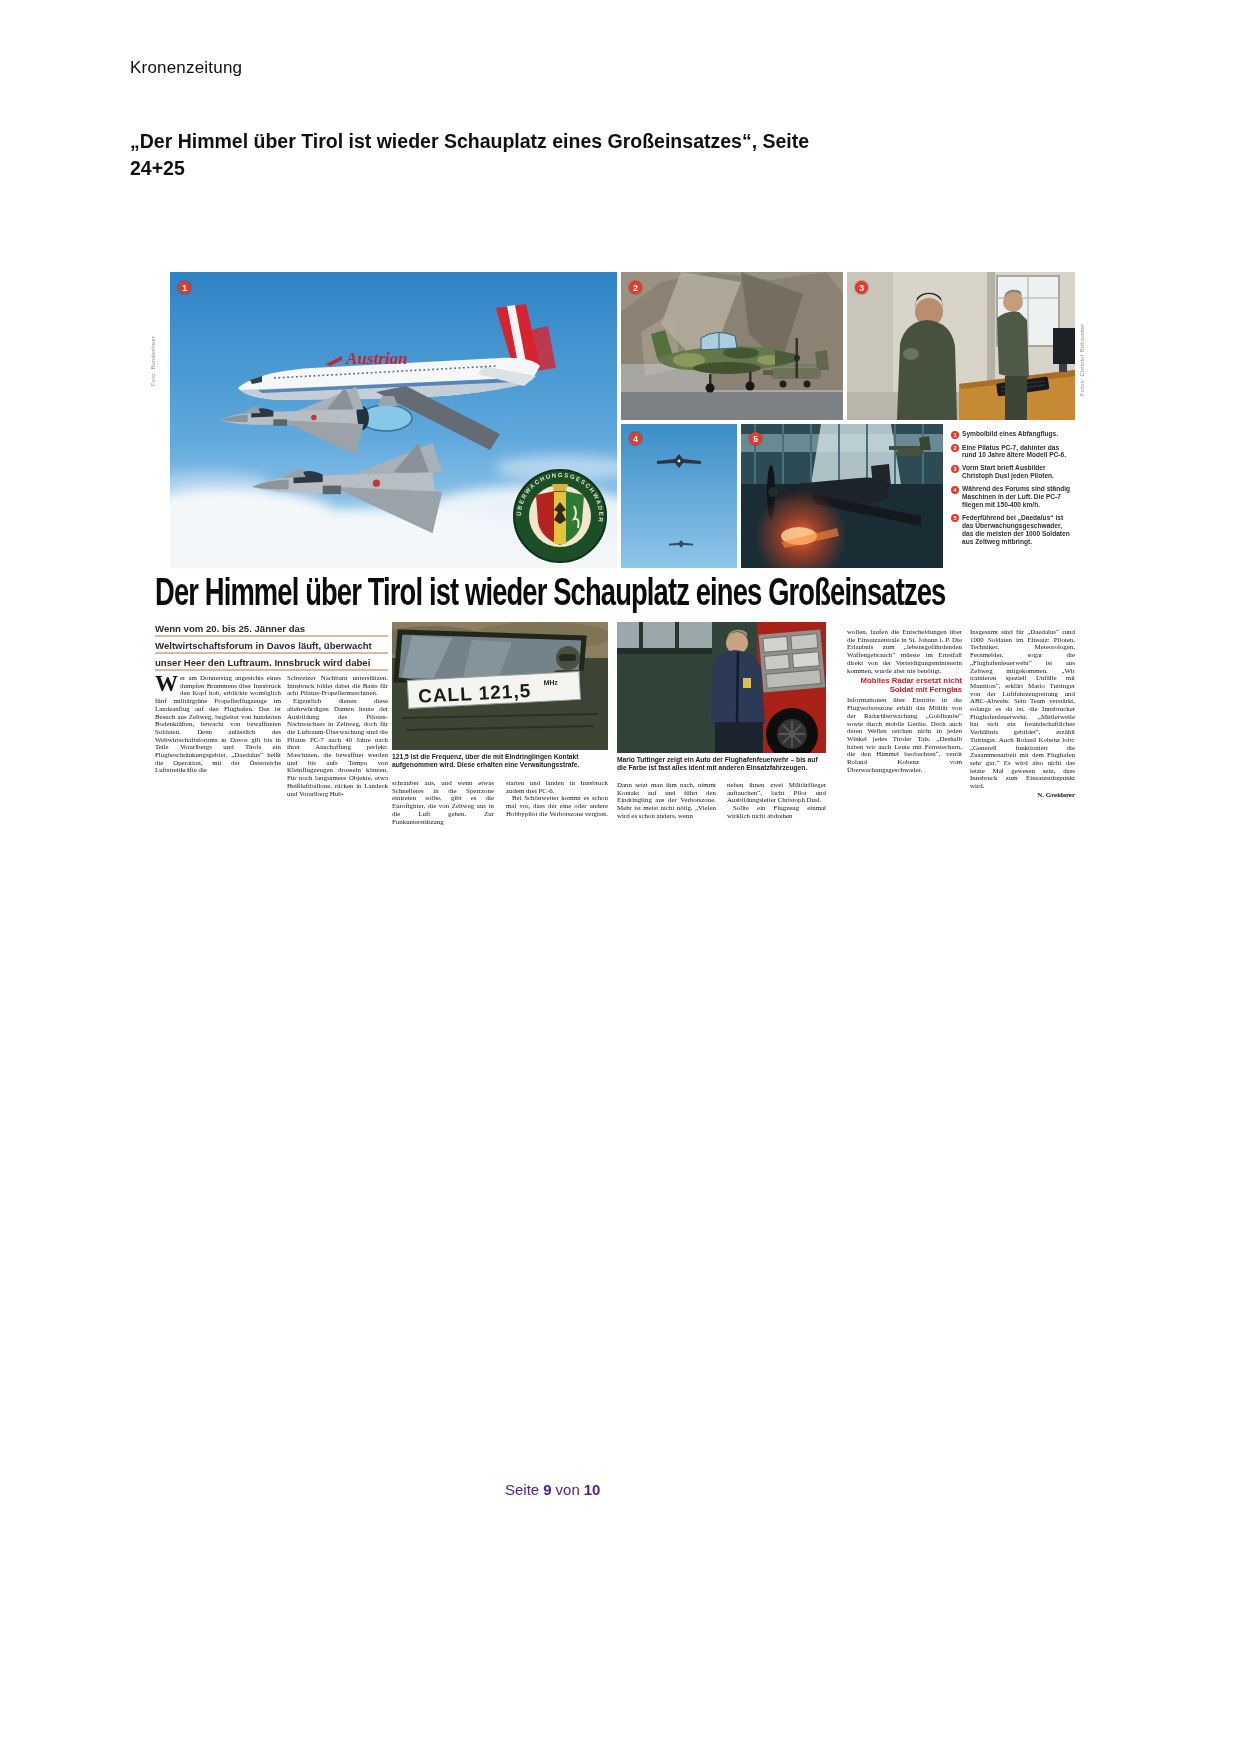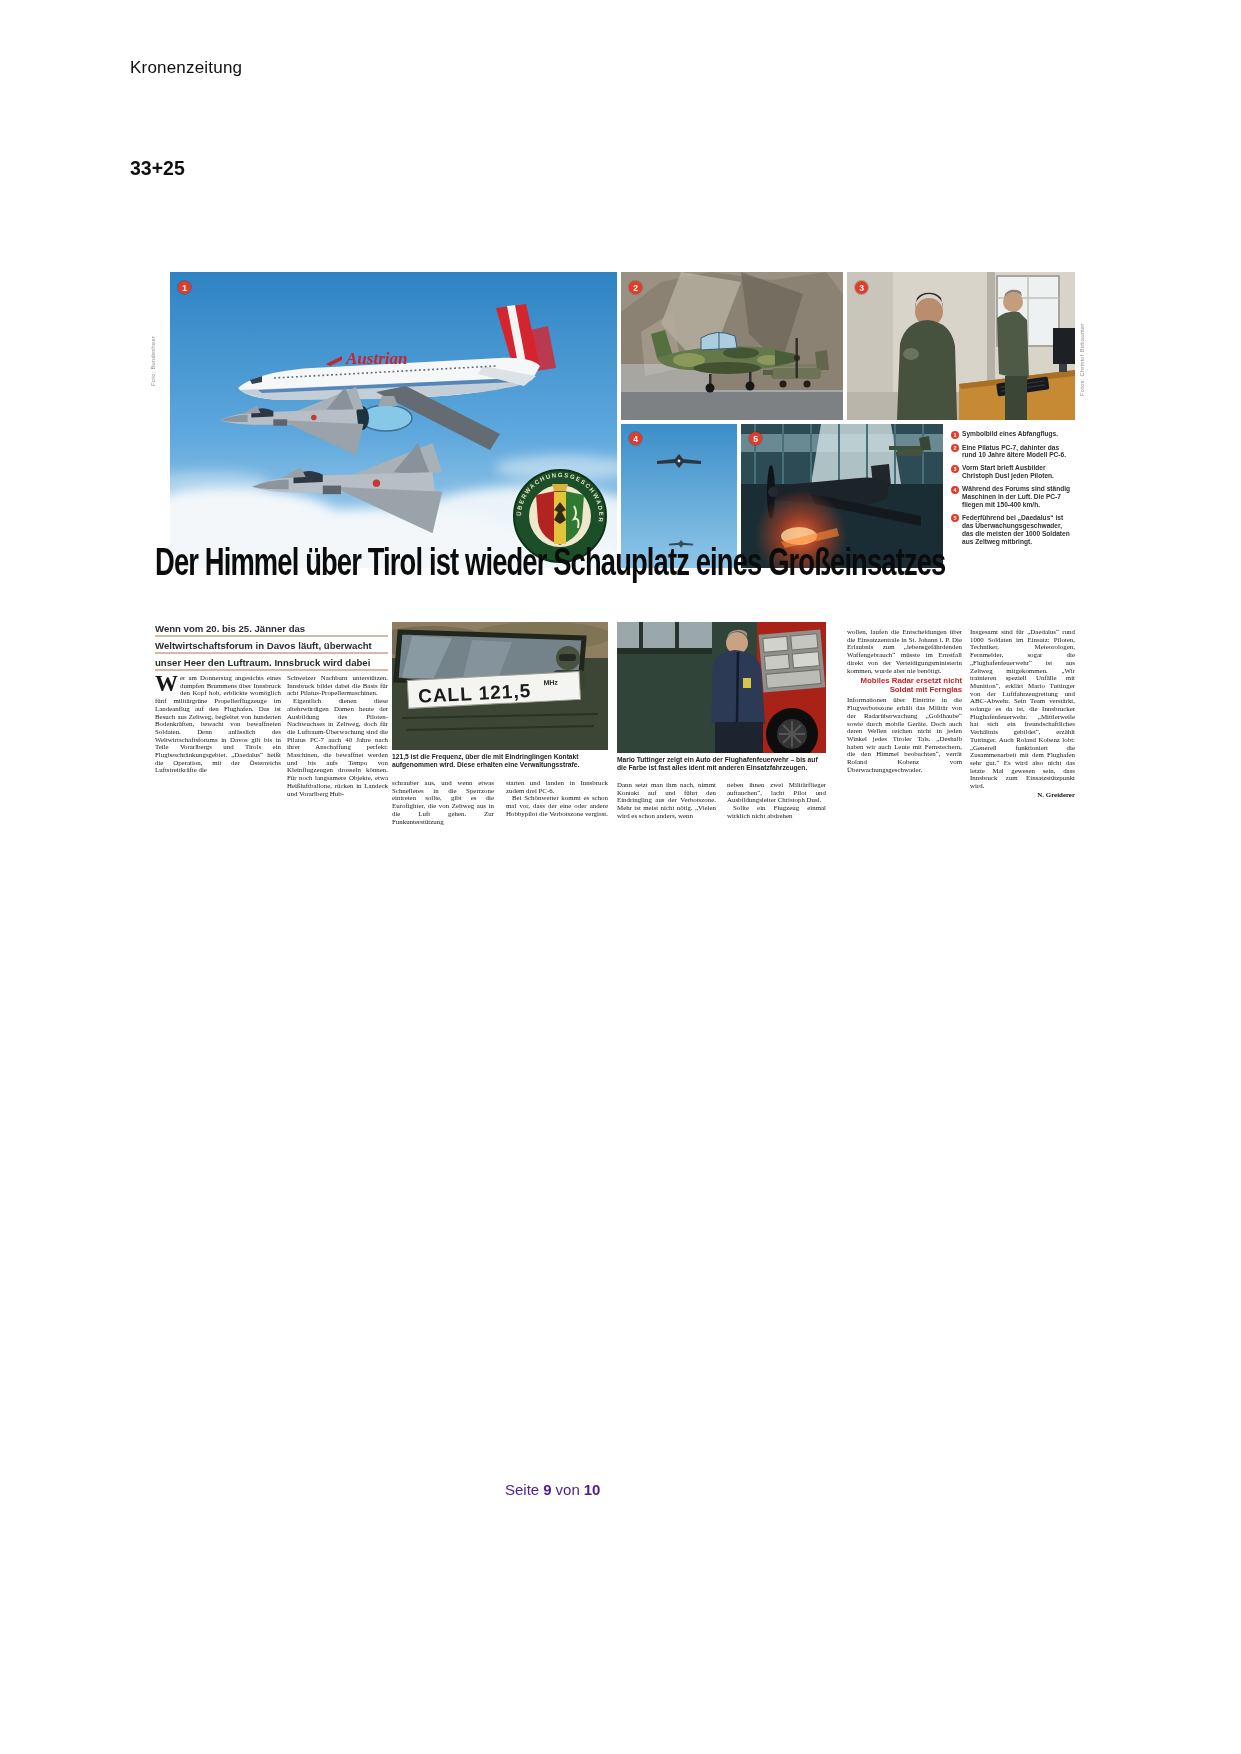--- a/index.html
+++ b/index.html
@@ -14,21 +14,21 @@
 
   .ph{position:absolute;overflow:hidden;background:#a16207;}
   .ph svg{display:block;}
 
   .badge-num{position:absolute;width:13px;height:13px;border-radius:50%;background:#e23b28;
              color:#fff;font-size:8.5px;font-weight:bold;display:flex;align-items:center;
              justify-content:center;z-index:6;box-shadow:0 0 0 1px rgba(120,20,10,.25);}
   .vcred{position:absolute;writing-mode:vertical-rl;transform:rotate(180deg);
          font-size:5.5px;color:#8a8a8a;letter-spacing:.4px;}
 
-  #headline{left:155px;top:541px;width:922px;height:44px;overflow:visible;white-space:nowrap;}
+  #headline{left:155px;top:571px;width:922px;height:44px;overflow:visible;white-space:nowrap;}
   #headline span{display:inline-block;white-space:nowrap;font-weight:bold;font-size:38px;
                  letter-spacing:-1.2px;color:#0b0b0b;transform:scaleX(.72);transform-origin:0 50%;}
 
   #standfirst{left:155px;top:620px;width:233px;height:52px;font-size:9.6px;font-weight:bold;
               color:#2d2d2d;line-height:17px;overflow:hidden;
               background:repeating-linear-gradient(to bottom,transparent 0,transparent 15.4px,#d9b9a6 15.4px,#d9b9a6 17px);}
 
   .bcol{position:absolute;font-family:"Liberation Serif",serif;font-size:6.9px;line-height:7.7px;
         text-align:justify;color:#151515;overflow:hidden;}
   .bcol p{margin:0;}
@@ -52,21 +52,22 @@
   #footer{left:505px;top:1481px;font-size:15px;color:#4c1d95;}
   #footer span{margin-right:4px;}
   #footer .b{font-weight:bold;}
 </style>
 </head>
 <body>
 
 <div id="page">
 
   <div class="abs" id="pub-name">Kronenzeitung</div>
-  <div class="abs doc-title" id="doc-title-2">33+25</div>
+  <div class="abs doc-title" id="doc-title-1">„Der Himmel über Tirol ist wieder Schauplatz eines Großeinsatzes“, Seite</div>
+  <div class="abs doc-title" id="doc-title-2">24+25</div>
 
   <div class="vcred" style="left:150px;top:276px;height:110px;">Foto: Bundesheer</div>
   <div class="vcred" style="left:1079px;top:276px;height:120px;">Fotos: Christof Birbaumer</div>
 
   <div class="ph" style="left:170px;top:272px;width:447px;height:296px;">
     <svg width="447" height="296" viewBox="0 0 447 296">
       <defs>
         <linearGradient id="sky1" x1="0" y1="0" x2="0" y2="1">
           <stop offset="0" stop-color="#2e83c4"></stop>
             <stop offset=".55" stop-color="#5ea8dd"></stop>

